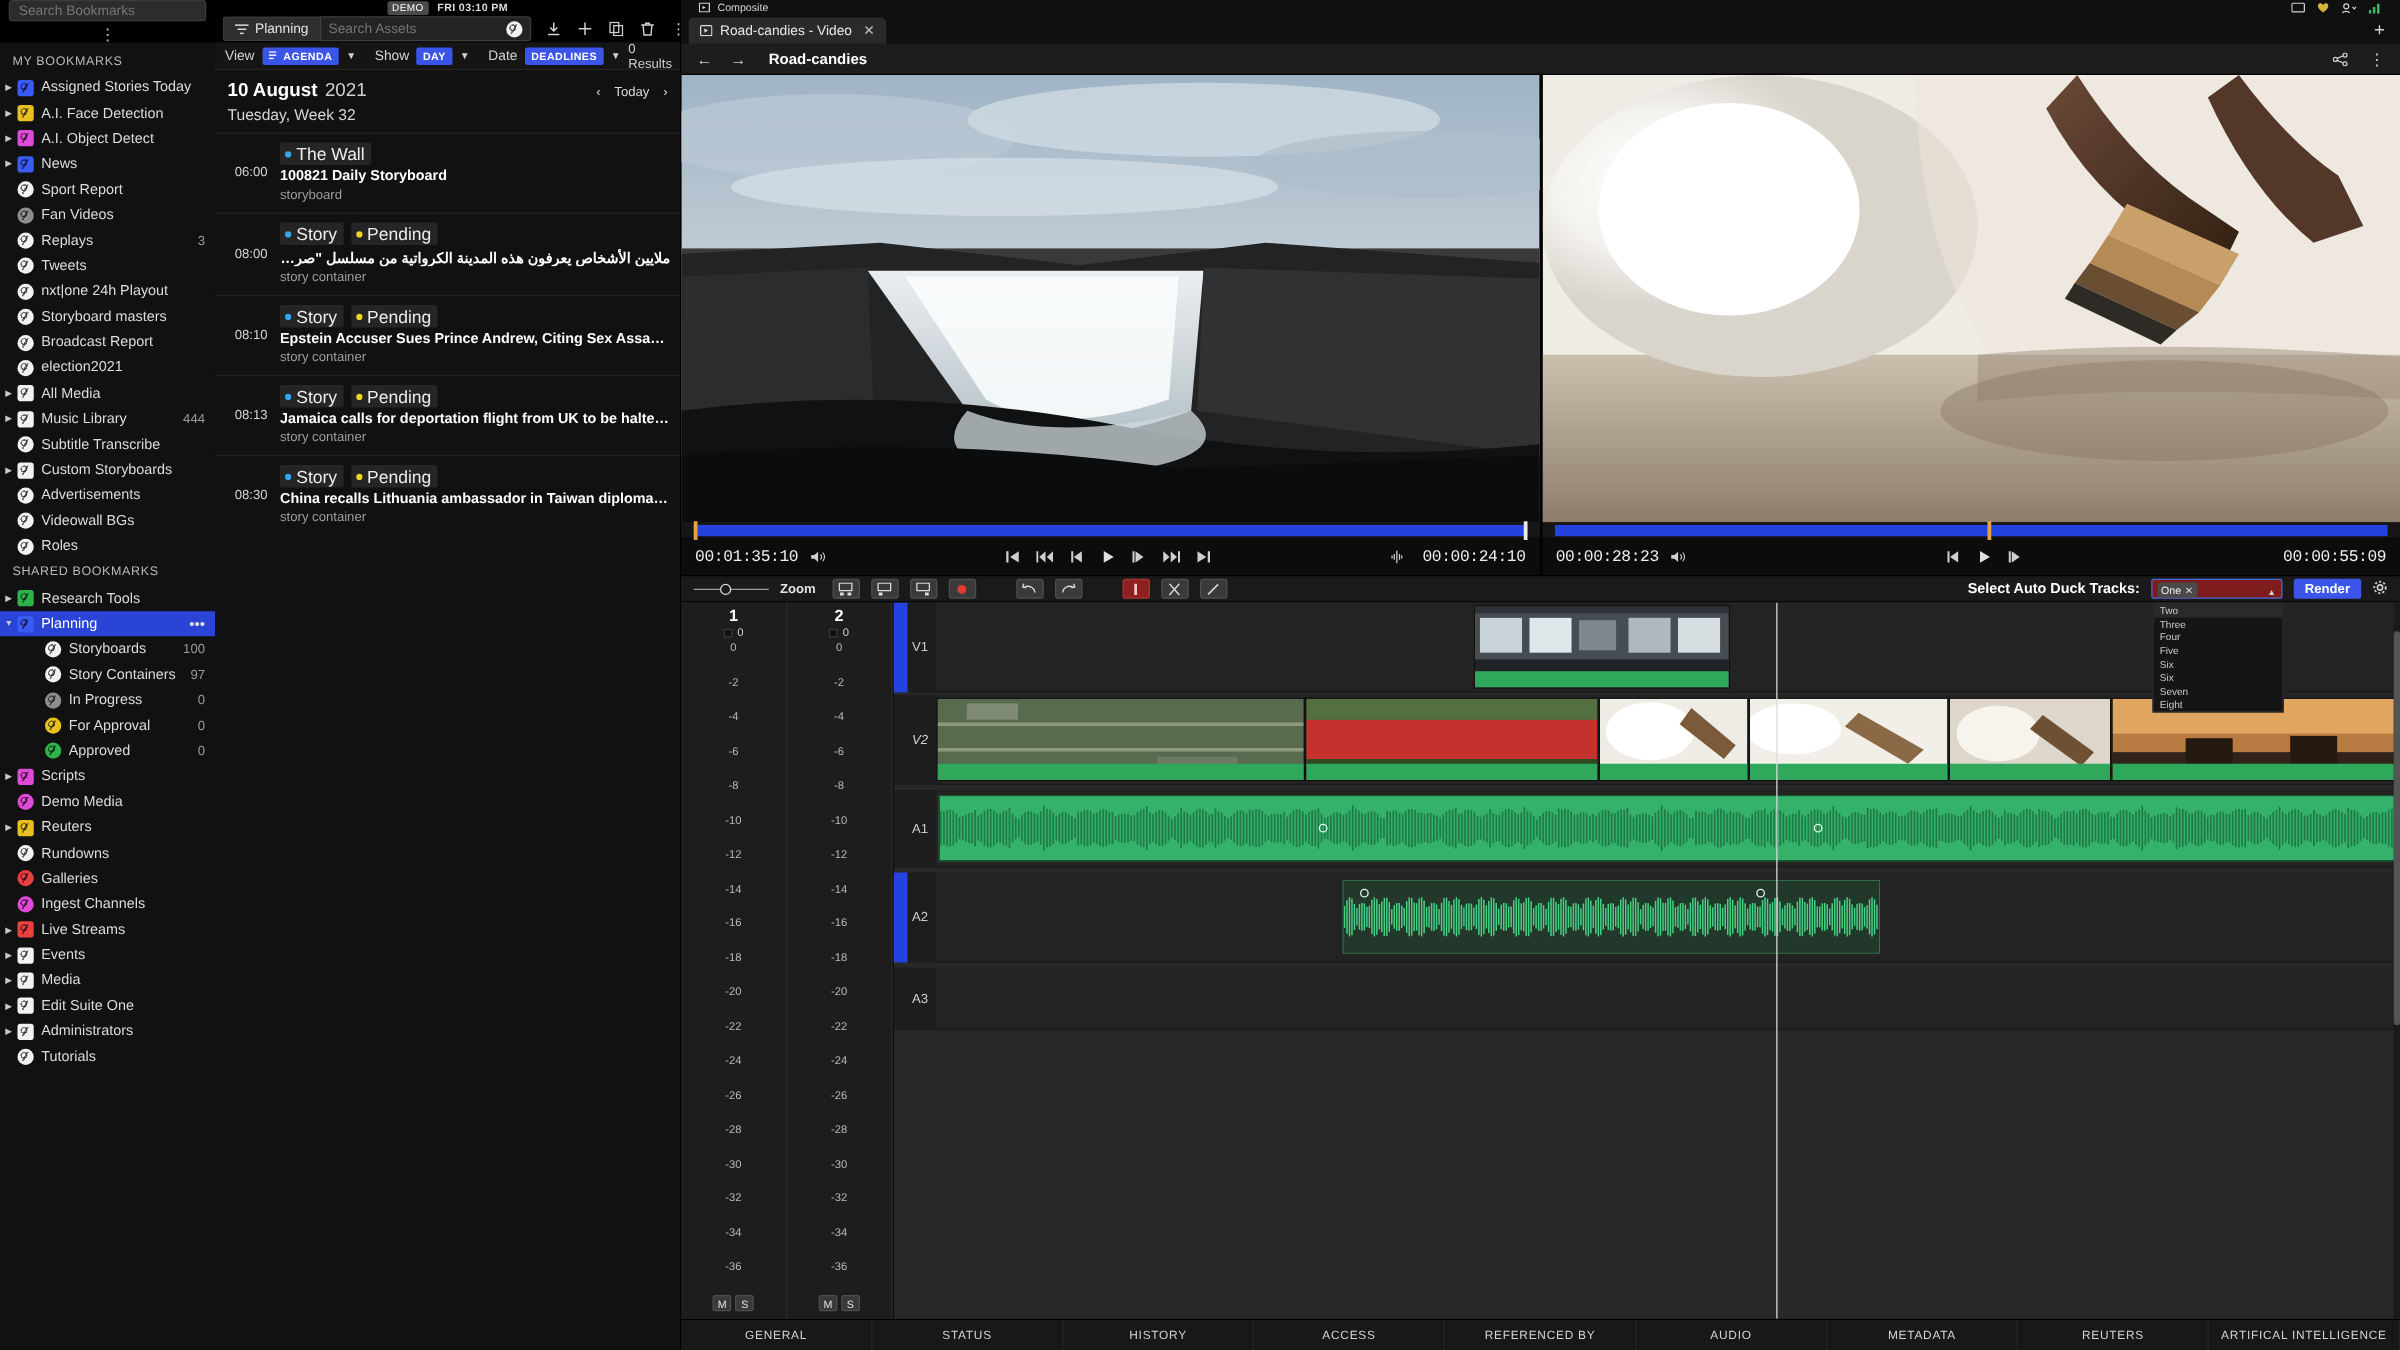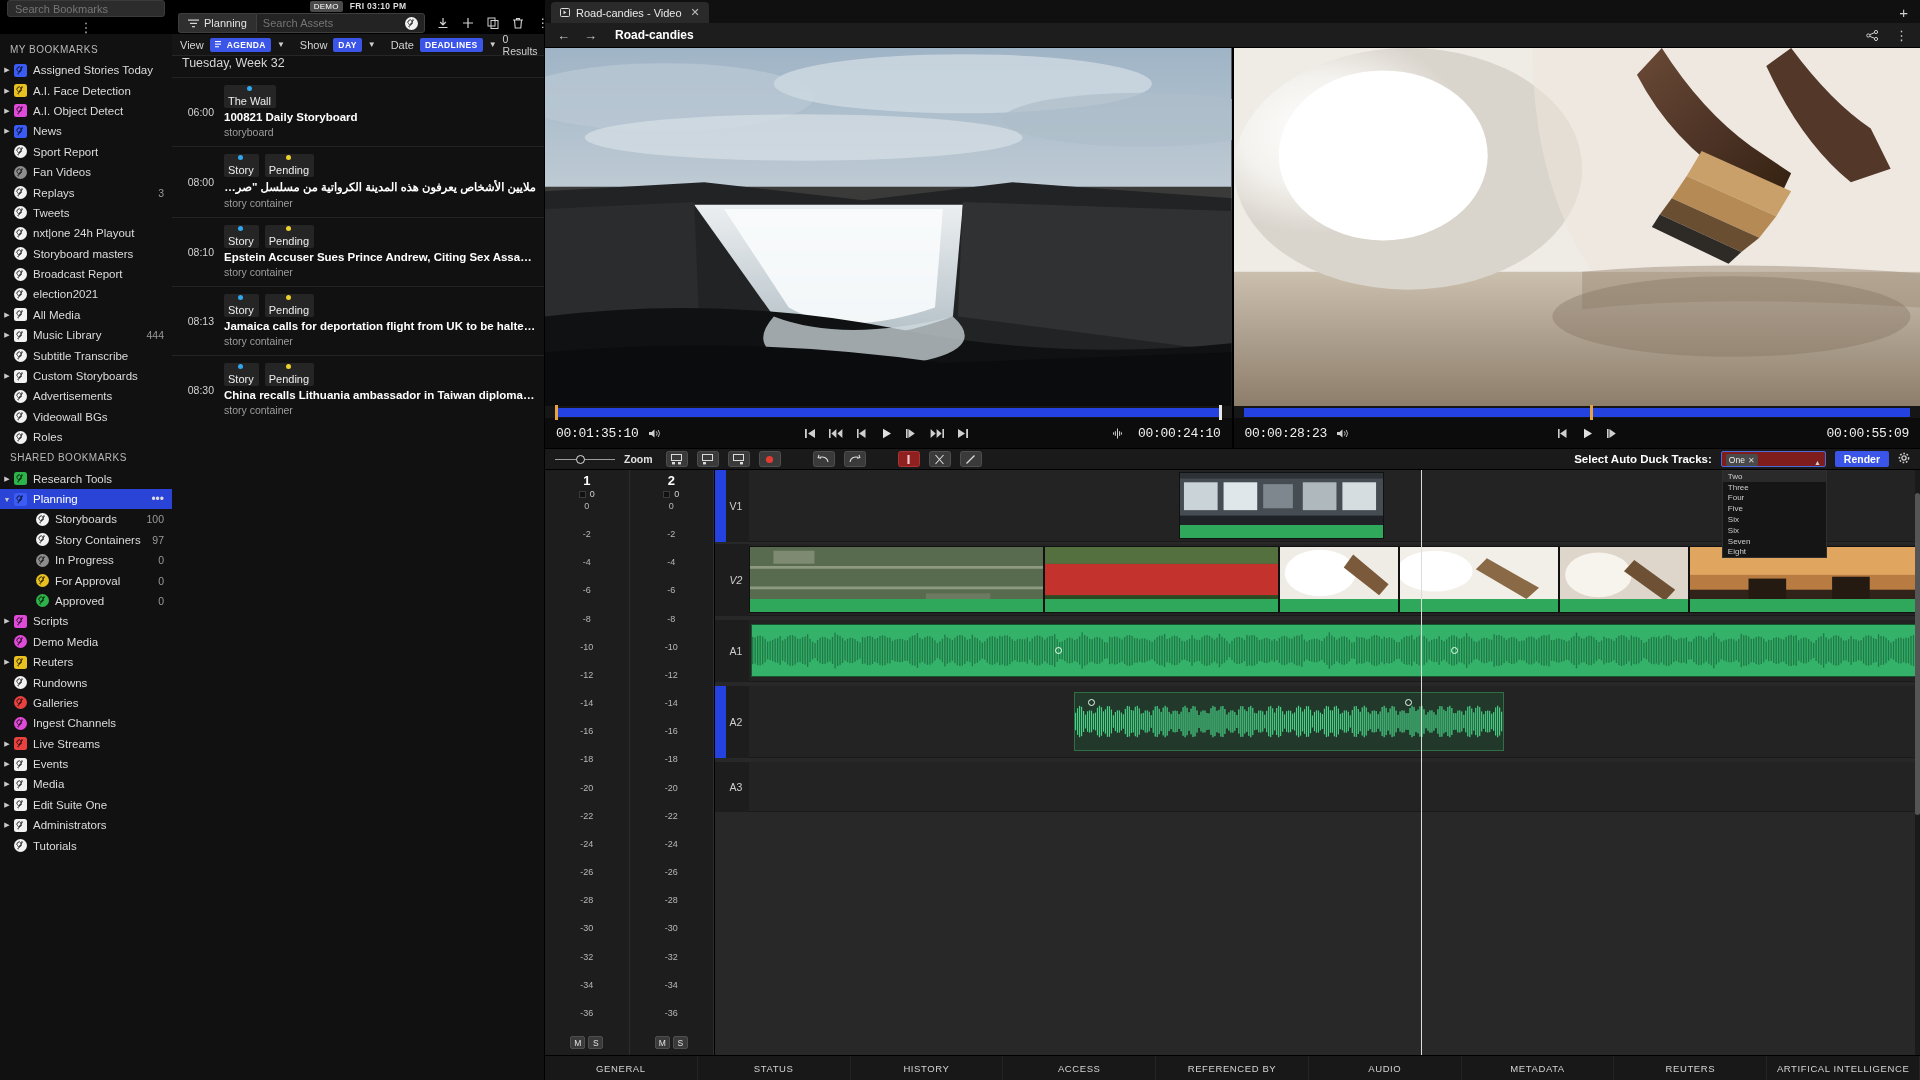--- a/index.html
+++ b/index.html
@@ -56,21 +56,21 @@
   .pl-d1 { font-size:15px; color:#fff; font-weight:bold; }
   .pl-d2 { font-size:15px; color:#cfcfcf; margin-left:6px; }
   .pl-nav { margin-left:auto; display:flex; align-items:center; gap:11px; color:#d9d9d9; font-size:10.5px; }
   .pl-sub { padding:0 10px 7px 10px; font-size:12.5px; color:#d6d6d6; }
   .ev { display:flex; border-top:1px solid #232323; padding:7px 8px 8px 0; }
   .ev-time { width:52px; flex:0 0 52px; text-align:right; padding-right:10px; font-size:10.5px; color:#d3d3d3;
      align-self:center; }
   .ev-body { flex:1; min-width:0; }
   .ev-tags { display:flex; gap:6px; margin-bottom:3px; }
   .tag { display:flex; align-items:center; gap:4px; background:#252525; border-radius:2px; padding:1px 5px 1px 4px;
-     font-size:11px; color:#ededed;flex-direction:column; }
+     font-size:14px; color:#ededed; }
   .dot { width:5px; height:5px; border-radius:50%; }
   .ev-title { font-size:11.5px; color:#fff; font-weight:bold; white-space:nowrap; overflow:hidden; text-overflow:ellipsis; }
   .ev-title.rtl { direction:rtl; text-align:right; }
   .ev-sub { font-size:10.5px; color:#9d9d9d; margin-top:3px; }
 
   
   .editor { flex:1; display:flex; flex-direction:column; background:#1d1d1d; min-width:0; }
   .ed-titlebar { height:12px; background:#101010; display:flex; align-items:center; padding:0 14px; gap:6px;
      justify-content:flex-start; }
   .ed-titlebar .lbl { font-size:8.5px; color:#d4d4d4; }
@@ -436,20 +436,29 @@
       <span class="chip">DEADLINES</span>
       <span class="caret">▼</span>
       <span class="pl-res">
         <em style="font-style:normal">0 Results</em>
         <svg width="11" height="11" viewBox="0 0 11 11">
           <circle cx="5.5" cy="5.5" r="2" stroke="#cfcfcf" fill="none" stroke-width="1.3"></circle>
           <circle cx="5.5" cy="5.5" r="4.3" stroke="#cfcfcf" fill="none" stroke-width="1.4" stroke-dasharray="1.6 1.6"></circle>
         </svg>
       </span>
     </div>
+    <div class="pl-date">
+      <span class="pl-d1">10 August</span>
+      <span class="pl-d2">2021</span>
+      <span class="pl-nav">
+        <span>‹</span>
+        <span>Today</span>
+        <span>›</span>
+      </span>
+    </div>
     <div class="pl-sub">Tuesday, Week 32</div>
     <div id="events">
         <div class="ev">
           <div class="ev-time">06:00</div>
           <div class="ev-body">
             <div class="ev-tags">
               <span class="tag">
                 <i class="dot" style="background: rgb(47, 168, 240);"></i>
                 <em style="font-style: normal;">The Wall</em>
               </span>
@@ -523,20 +532,45 @@
               </span>
             </div>
             <div class="ev-title">China recalls Lithuania ambassador in Taiwan diplomatic office row</div>
             <div class="ev-sub">story container</div>
           </div>
         </div>
       </div>
   </div>
 
   <div class="editor">
+    <div class="ed-titlebar">
+      <svg width="9" height="8" viewBox="0 0 9 8">
+        <rect x="0.5" y="0.5" width="8" height="7" stroke="#cfcfcf" fill="none"></rect>
+          <path d="M3 2.6l2.6 1.4L3 5.4z" fill="#cfcfcf"></path>
+        </svg>
+      <span class="lbl">Composite</span>
+      <span class="tb-right">
+        <svg width="11" height="9" viewBox="0 0 11 9">
+            <rect x="0.5" y="0.5" width="10" height="7" rx="1" stroke="#cfcfcf" fill="none"></rect>
+          </svg>
+        <svg width="11" height="10" viewBox="0 0 11 10">
+            <path d="M5.5 9C2 6.5.8 4.6 1.6 2.8 2.3 1.3 4.3 1.3 5.5 3 6.7 1.3 8.7 1.3 9.4 2.8c.8 1.8-.4 3.7-3.9 6.2z" fill="#d8b33a"></path>
+          </svg>
+        <svg width="13" height="9" viewBox="0 0 13 9">
+            <circle cx="4" cy="3" r="2" stroke="#cfcfcf" fill="none"></circle>
+            <path d="M1 8.5c.6-2 5-2 5.6 0" stroke="#cfcfcf" fill="none"></path>
+            <path d="M9 3.5l1.4 1.6L11.8 3.5" stroke="#cfcfcf" fill="none"></path>
+          </svg>
+        <svg width="11" height="9" viewBox="0 0 11 9">
+            <rect x="0" y="6" width="2" height="3" fill="#39b866"></rect>
+            <rect x="3.3" y="3.6" width="2" height="5.4" fill="#39b866"></rect>
+            <rect x="6.6" y="1" width="2" height="8" fill="#39b866"></rect>
+          </svg>
+      </span>
+    </div>
     <div class="ed-tabs">
       <div class="ed-tab">
         <svg width="10" height="9" viewBox="0 0 10 9">
           <rect x="0.5" y="0.5" width="9" height="8" rx="1" stroke="#dcdcdc" fill="none"></rect>
             <path d="M3.5 2.6L6.4 4.4 3.5 6.2z" fill="#dcdcdc"></path>
           </svg>
         <span style="overflow:hidden;text-overflow:clip;white-space:nowrap;max-width:112px">Road-candies - Video</span>
         <span class="x">✕</span>
       </div>
       <div class="tab-plus">+</div>

